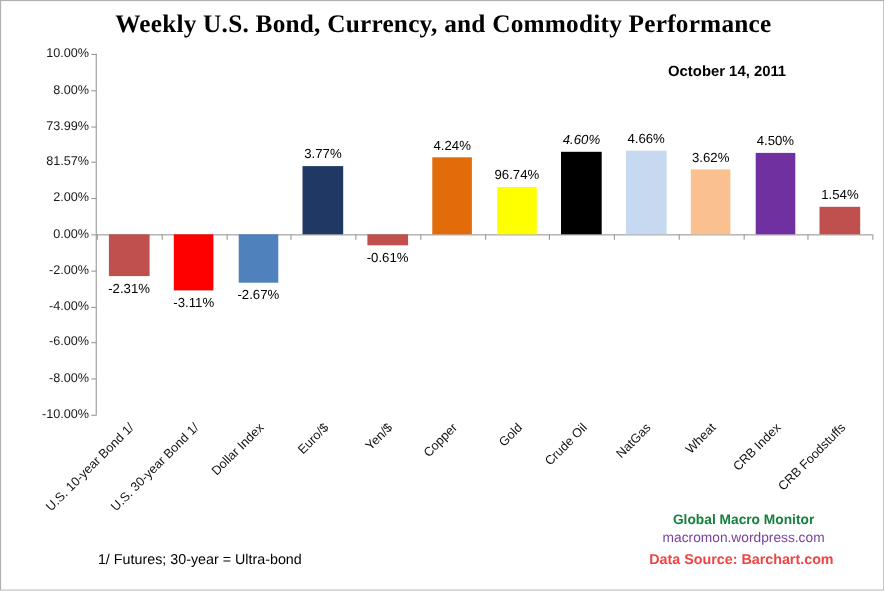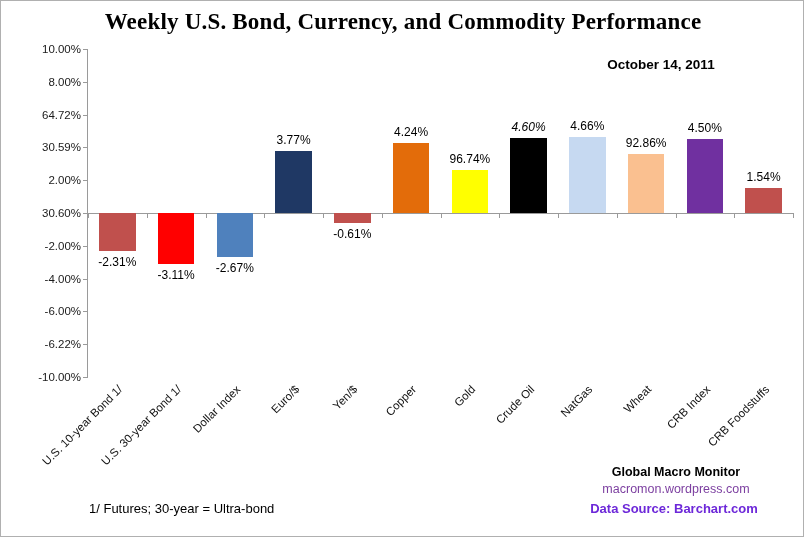--- a/index.html
+++ b/index.html
@@ -141,21 +141,21 @@
     white-space: nowrap;
   }
   #credit-name {
     position: absolute;
     left: 560px;
     top: 464px;
     width: 230px;
     text-align: center;
     font-size: 12.5px;
     font-weight: bold;
-    color: #000000;
+    color: #15803d;
     white-space: nowrap;
   }
   #credit-url {
     position: absolute;
     left: 560px;
     top: 481px;
     width: 230px;
     text-align: center;
     font-size: 12.5px;
     font-weight: normal;
@@ -163,44 +163,44 @@
     white-space: nowrap;
   }
   #data-source {
     position: absolute;
     left: 553px;
     top: 500px;
     width: 240px;
     text-align: center;
     font-size: 13px;
     font-weight: bold;
-    color: #6d28d9;
+    color: #ef4444;
     white-space: nowrap;
   }
 </style>
 </head>
 <body>
 
 <div id="page">
 
   <div id="chart-title">Weekly U.S. Bond, Currency, and Commodity Performance</div>
 
   <div id="date-annotation">October 14, 2011</div>
 
   <div id="y-axis-labels">
       <div class="y-label" style="top: 0px;">10.00%</div>
       <div class="y-label" style="top: 32.8px;">8.00%</div>
-      <div class="y-label" style="top: 65.6px;">64.72%</div>
-      <div class="y-label" style="top: 98.4px;">30.59%</div>
+      <div class="y-label" style="top: 65.6px;">73.99%</div>
+      <div class="y-label" style="top: 98.4px;">81.57%</div>
       <div class="y-label" style="top: 131.2px;">2.00%</div>
-      <div class="y-label" style="top: 164px;">30.60%</div>
+      <div class="y-label" style="top: 164px;">0.00%</div>
       <div class="y-label" style="top: 196.8px;">-2.00%</div>
       <div class="y-label" style="top: 229.6px;">-4.00%</div>
       <div class="y-label" style="top: 262.4px;">-6.00%</div>
-      <div class="y-label" style="top: 295.2px;">-6.22%</div>
+      <div class="y-label" style="top: 295.2px;">-8.00%</div>
       <div class="y-label" style="top: 328px;">-10.00%</div>
     </div>
 
   <div id="plot-area">
     <div id="zero-line"></div>
   <div class="y-tick" style="top: 0px;"></div>
       <div class="y-tick" style="top: 32.8px;"></div>
       <div class="y-tick" style="top: 65.6px;"></div>
       <div class="y-tick" style="top: 98.4px;"></div>
       <div class="y-tick" style="top: 131.2px;"></div>
@@ -231,21 +231,21 @@
       <div class="bar" title="Gold: 2.61%" style="left: 363.663px; top: 121.196px; width: 36.425px; height: 42.804px; background: rgb(255, 255, 0);"></div>
       <div class="bar-value" style="left: 381.875px; top: 103.196px;">96.74%</div>
       <div class="x-tick" style="left: 352.5px;"></div>
       <div class="bar" title="Crude Oil: 4.60%" style="left: 422.413px; top: 88.56px; width: 36.425px; height: 75.44px; background: rgb(0, 0, 0);"></div>
       <div class="bar-value" style="left: 440.625px; top: 70.56px; font-style: italic;">4.60%</div>
       <div class="x-tick" style="left: 411.25px;"></div>
       <div class="bar" title="NatGas: 4.66%" style="left: 481.163px; top: 87.576px; width: 36.425px; height: 76.424px; background: rgb(198, 217, 241);"></div>
       <div class="bar-value" style="left: 499.375px; top: 69.576px;">4.66%</div>
       <div class="x-tick" style="left: 470px;"></div>
       <div class="bar" title="Wheat: 3.62%" style="left: 539.913px; top: 104.632px; width: 36.425px; height: 59.368px; background: rgb(250, 192, 144);"></div>
-      <div class="bar-value" style="left: 558.125px; top: 86.632px;">92.86%</div>
+      <div class="bar-value" style="left: 558.125px; top: 86.632px;">3.62%</div>
       <div class="x-tick" style="left: 528.75px;"></div>
       <div class="bar" title="CRB Index: 4.50%" style="left: 598.663px; top: 90.2px; width: 36.425px; height: 73.8px; background: rgb(112, 48, 160);"></div>
       <div class="bar-value" style="left: 616.875px; top: 72.2px;">4.50%</div>
       <div class="x-tick" style="left: 587.5px;"></div>
       <div class="bar" title="CRB Foodstuffs: 1.54%" style="left: 657.413px; top: 138.744px; width: 36.425px; height: 25.256px; background: rgb(192, 80, 77);"></div>
       <div class="bar-value" style="left: 675.625px; top: 120.744px;">1.54%</div>
       <div class="x-tick" style="left: 646.25px;"></div>
       <div class="x-tick" style="left: 705px;"></div>
     </div>
 

